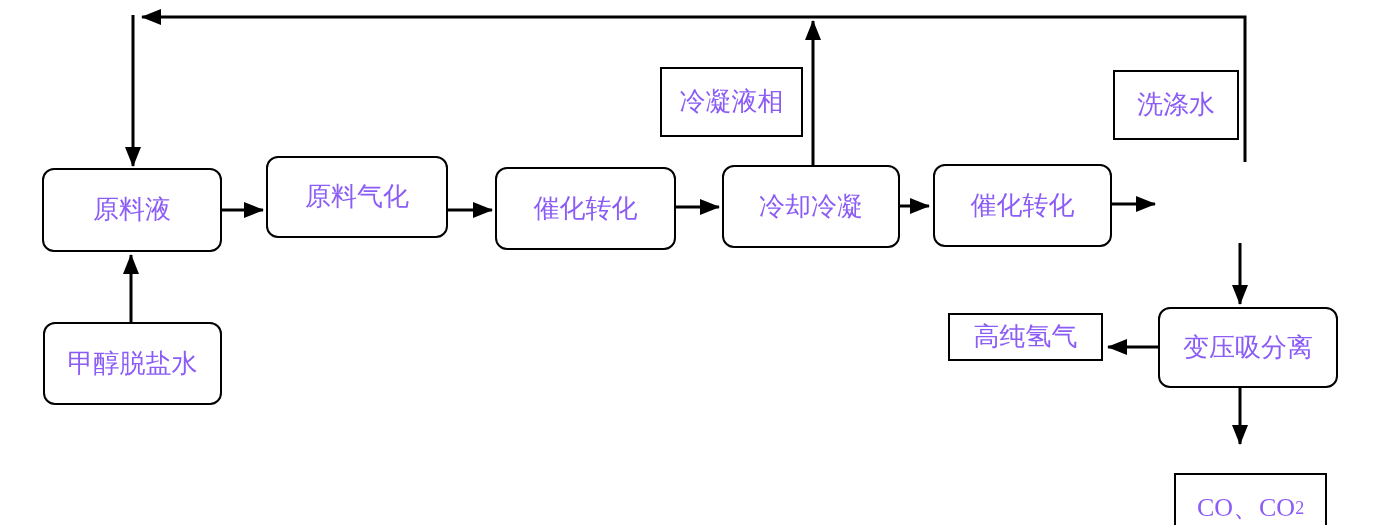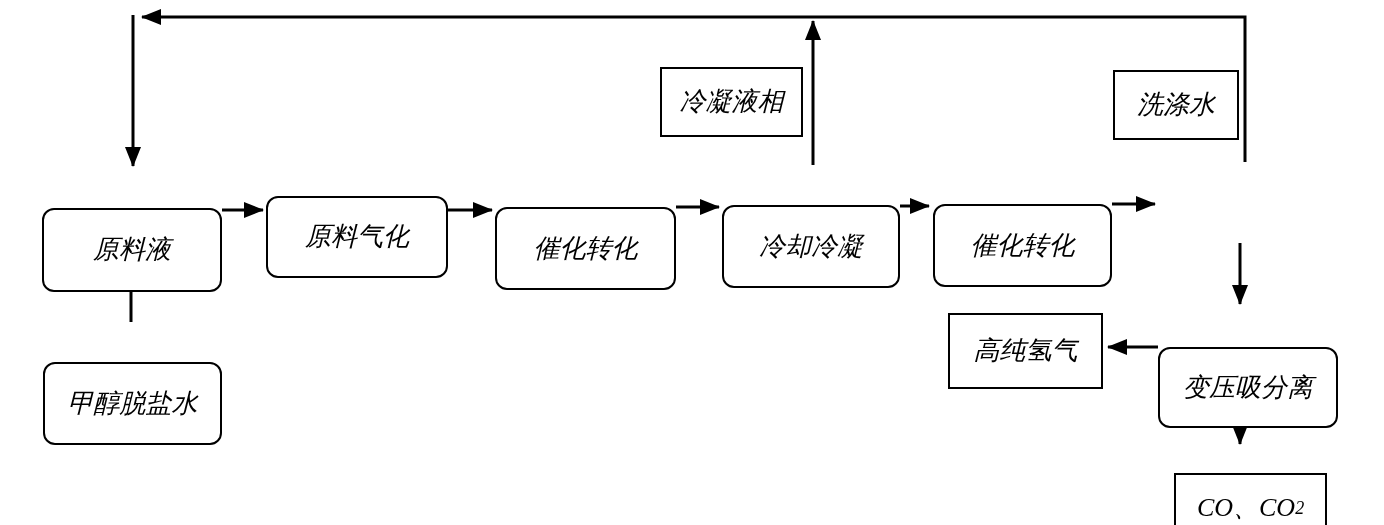--- a/index.html
+++ b/index.html
@@ -23,41 +23,40 @@
     height: 525px;
   }
   .node {
     position: absolute;
     display: flex;
     align-items: center;
     justify-content: center;
     box-sizing: border-box;
     background: #ffffff;
     border: 2.5px solid #000000;
-    color: #000000;
+    color: #8b5cf6;
     font-size: 26px;
     line-height: 1;
     text-align: left;
     white-space: nowrap;
-    font-style: italic;
   }
-  .process { border-radius: 12px; margin-top: 40px; }
+  .process { border-radius: 12px; }
   .tag     { border-radius: 0; }
 
   .n-raw      { left: 42px;   top: 168px; width: 180px; height: 84px; }
   .n-methanol { left: 43px;   top: 322px; width: 179px; height: 83px; }
   .n-gasif    { left: 266px;  top: 156px; width: 182px; height: 82px; }
   .n-catal    { left: 495px;  top: 167px; width: 181px; height: 83px; }
   .n-cool     { left: 722px;  top: 165px; width: 178px; height: 83px; }
   .n-sep      { left: 933px;  top: 164px; width: 179px; height: 83px; }
   .n-purif    { left: 1159px; top: 162px; width: 178px; height: 81px; }
   .n-psa      { left: 1158px; top: 307px; width: 180px; height: 81px; }
   .n-cond     { left: 660px;  top: 67px;  width: 143px; height: 70px; }
   .n-wash     { left: 1104px; top: 70px;  width: 126px; height: 70px; margin-left: 9px; }
-  .n-h2       { left: 948px;  top: 313px; width: 155px; height: 76px; }
+  .n-h2       { left: 948px;  top: 313px; width: 155px; height: 48px; }
   .n-co2      { left: 1174px; top: 446px; width: 153px; height: 70px; margin-top: 27px; }
 
   .n-co2 sub {
     font-size: 18px;
     line-height: 1;
   }
 </style>
 </head>
 <body>
 

